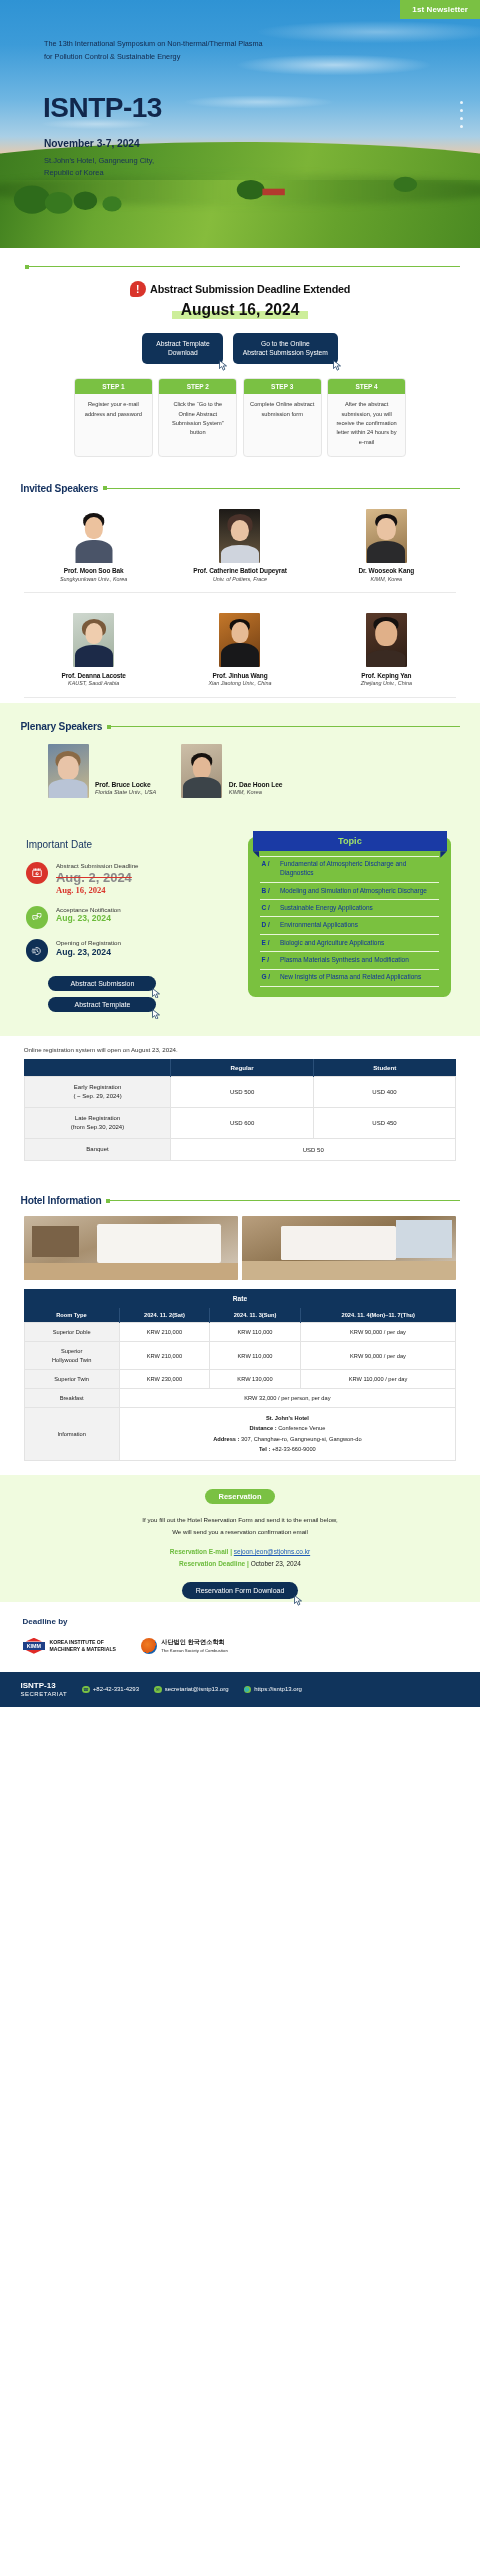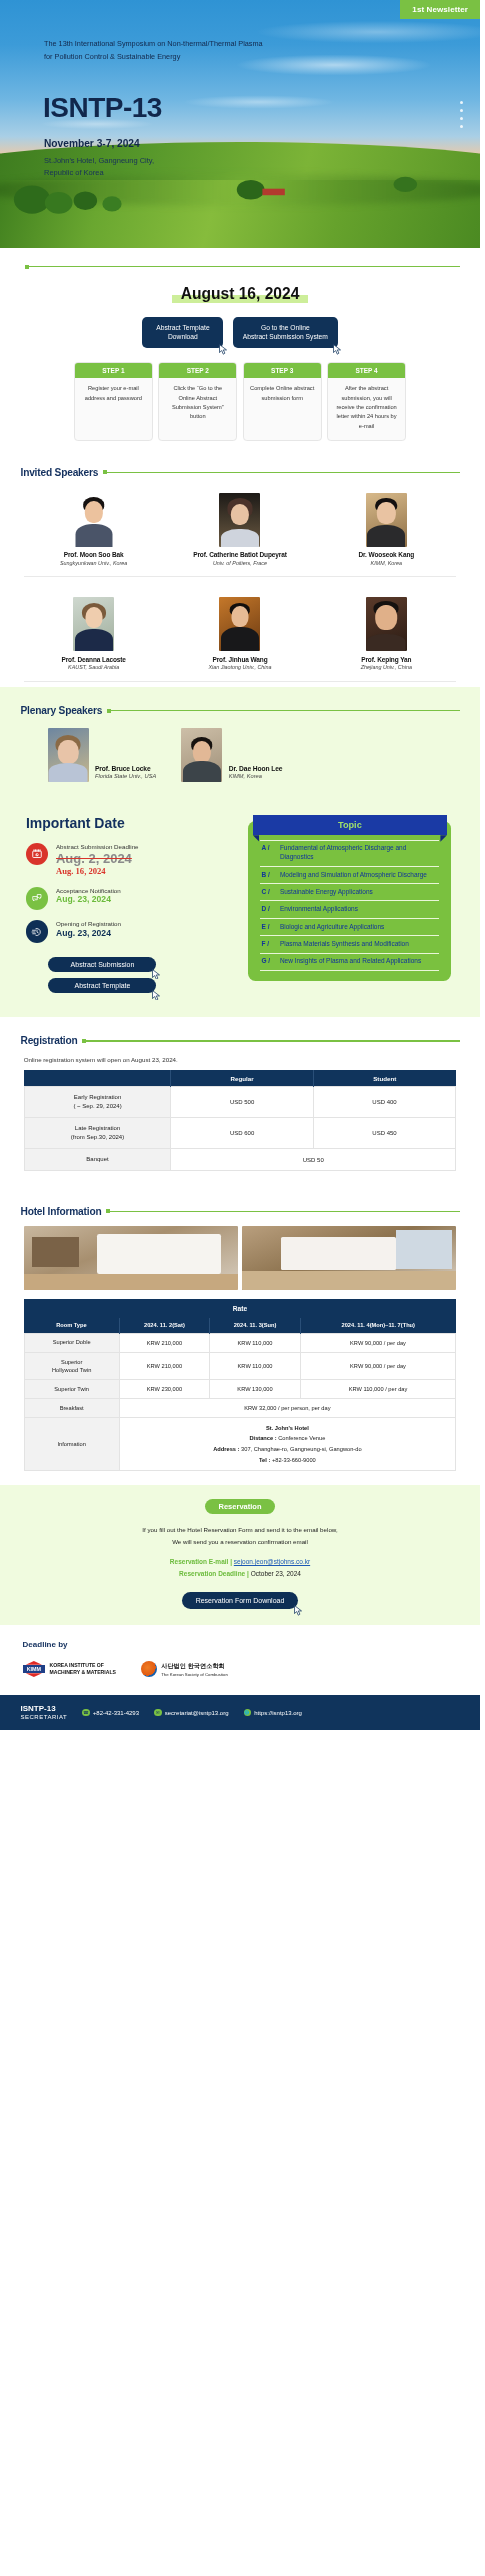--- a/index.html
+++ b/index.html
@@ -144,21 +144,21 @@
   
   .ph { width:100%; height:100%; position:relative; }
   .ph .bg { position:absolute; inset:0; }
   .ph .head { position:absolute; left:50%; transform:translateX(-50%); border-radius:48% 48% 44% 44%; }
   .ph .body { position:absolute; left:50%; transform:translateX(-50%); border-radius: 46% 46% 0 0; }
   .ph .hair { position:absolute; left:50%; transform:translateX(-50%); border-radius: 50% 50% 38% 38%; }
 
   
   .id-topic { display:flex; gap: 5.4px; padding: 14px 0 18.3px; }
   .id-col { width: 216px; padding-left: 5.4px; }
-  .id-title { font-size: 14px; font-weight: 700; color:#13305e; margin-bottom: 12px; }
+  .id-title { font-size: 10px; font-weight: 400; color:#13305e; margin-bottom: 12px; margin-top: 8px; }
   .id-item { display:flex; align-items:flex-start; gap: 7.5px; margin-bottom: 10.8px; }
   .id-icon { width: 22.6px; height: 22.6px; border-radius:50%; flex:none;
              display:flex; align-items:center; justify-content:center; color:#fff; }
   .id-icon.red { background:#d9342b; }
   .id-icon.green { background:#7ac143; }
   .id-icon.navy { background:#0e2f55; }
   .id-label { font-size: 6.2px; color:#333; }
   .id-old { font-size: 13px; color:#8a8a8a; font-weight:700; text-decoration: line-through;
             text-decoration-color:#d9342b; margin-top:1.1px; }
   .id-new { font-size: 8.6px; font-weight: 800; margin-top: 0.5px; }
@@ -209,21 +209,21 @@
   .hotel-table th.sub { background:#10345c; color:#fff; padding: 4.3px 1.6px; font-size: 5.7px;
                         border-right:0.5px solid #2a4f78; font-weight:bold; }
   .hotel-table th.sub:last-child { border-right:none; }
   .hotel-table td { border:0.5px solid #e3e3e3; text-align:center; padding: 4.9px 2.7px; color:#222; font-size: 5.7px; }
   .hotel-table td.rt { background:#f2f2f2; line-height:1.45; }
   .hotel-table td.info { background:#f2f2f2; }
   .info-cell { line-height: 1.85; font-size: 5.7px; }
   .info-cell b { color:#111; }
 
   
-  .resv { text-align:center; padding: 14px 0 16px; }
+  .resv { text-align:center; padding: 14px 0 3px; }
   .resv-chip { display:inline-block; background:#7ac143; color:#fff; font-size: 7.5px;
                font-weight:bold; border-radius: 8.6px; padding: 3.2px 14px; }
   .resv-text { font-size: 6.2px; color:#222; line-height: 1.9; margin-top: 9.7px; }
   .resv-line { font-size: 6.5px; margin-top: 8.6px; line-height: 1.85; }
   .resv-key { color:#6cbb3c; font-weight: 800; }
   .resv-mail { color:#1b58b5; text-decoration: underline; }
   .resv-btn {
     margin-top: 12px; display:inline-block; position:relative;
     background:#0e2f55; color:#fff; border:none; border-radius: 9.7px;
     font-size: 7px; padding: 4.9px 14px; cursor:pointer;
@@ -293,20 +293,24 @@
         <i></i>
         <i></i>
       </div>
   </div>
 
   <div class="sec band-white">
     <div class="sec-head">
       <div class="sec-rule"></div>
     </div>
     <div class="deadline-wrap">
+      <div class="deadline-row">
+        <div class="alert-icon"></div>
+        <div class="deadline-title">Abstract Submission Deadline Extended</div>
+      </div>
       <div class="deadline-date">August 16, 2024</div>
 
       <div class="btn-row">
         <button class="btn-navy">
           <span>Abstract Template</span><br>
           <span>Download</span>
           <svg class="cursor" viewBox="0 0 16 20">
             <path d="M1 1 L1 16 L5 12 L8 19 L11 17 L8 11 L14 11 Z" fill="#fff" stroke="#10345c" stroke-width="1.4"></path>
           </svg>
         </button>
@@ -563,24 +567,20 @@
           <div class="topic-row">
             <div class="topic-k">G /</div>
             <div class="topic-v">New Insights of Plasma and Related Applications</div>
           </div>
         </div>
       </div>
     </div>
   </div>
 
   <div class="sec band-white">
-    <div class="sec-head">
-      <h2>Registration</h2>
-      <div class="sec-rule"></div>
-    </div>
     <div class="intro-line">Online registration system will open on August 23, 2024.</div>
     <table class="reg-table">
       <thead>
         <tr>
           <th style="width:34%"></th>
           <th style="width:33%">Regular</th>
           <th style="width:33%">Student</th>
         </tr>
       </thead>
       <tbody>

